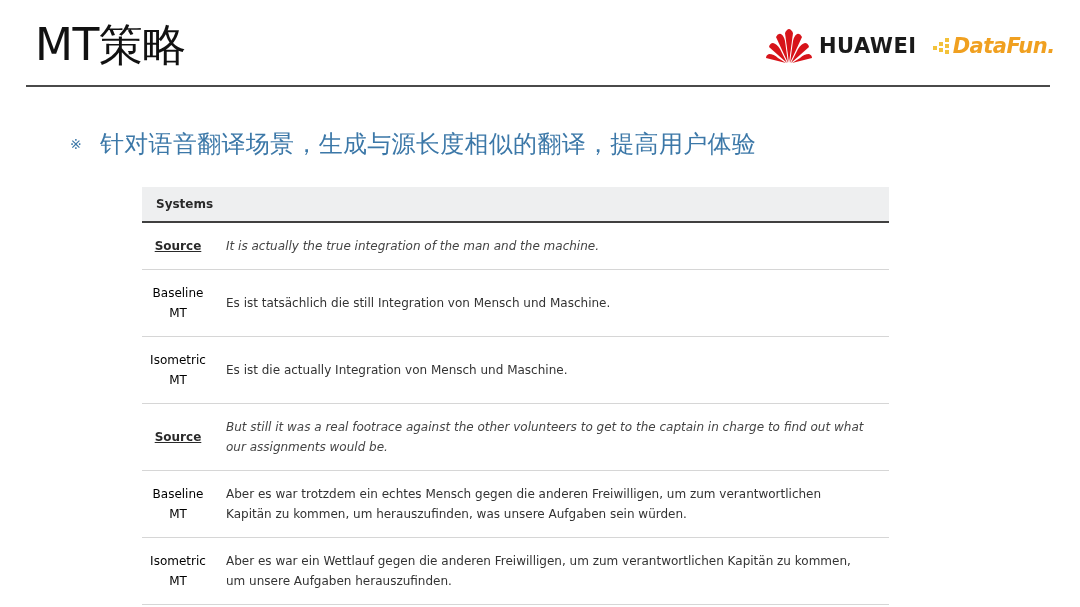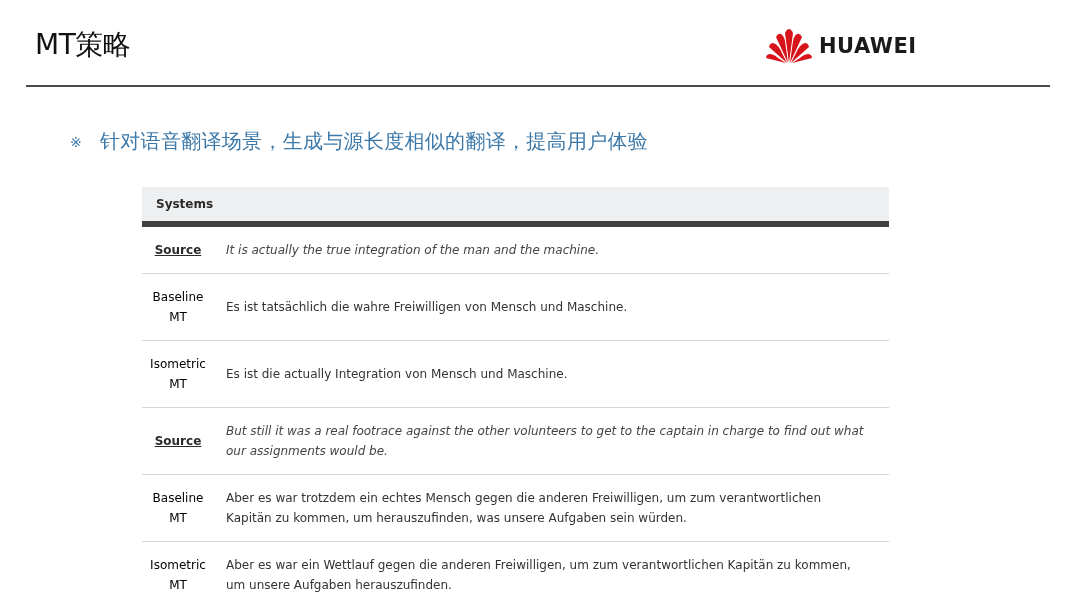--- a/index.html
+++ b/index.html
@@ -12,21 +12,21 @@
       height: 607px;
       position: relative;
       overflow: hidden;
       font-family: "Liberation Sans", "DejaVu Sans", sans-serif;
       color: #222;
     }
     .slide-title {
       position: absolute;
       left: 35px;
       top: 22px;
-      font-size: 28px;
+      font-size: 44px;
       font-family: "DejaVu Sans", sans-serif;
       color: #111;
       letter-spacing: -0.5px;
       line-height: 46px;
     }
     .title-rule {
       position: absolute;
       left: 26px;
       top: 85px;
       width: 1024px;
@@ -82,42 +82,42 @@
       align-items: center;
       color: #3c78a8;
     }
     .bullet-mark {
       font-size: 14px;
       width: 30px;
       color: #3c78a8;
     }
     .bullet-text {
       font-family: "DejaVu Sans", sans-serif;
-      font-size: 20px;
+      font-size: 24px;
       color: #3c78a8;
       letter-spacing: 0.3px;
     }
     .mt-table {
       position: absolute;
       left: 142px;
       top: 187px;
       width: 747px;
       border-collapse: collapse;
       font-family: "DejaVu Sans", sans-serif;
       font-size: 12px;
       color: #333;
     }
     .mt-table th {
       background: #eeeff0;
       text-align: left;
       font-weight: bold;
       font-size: 12px;
       padding: 0 14px;
       height: 34px;
-      border-bottom: 6px solid #404040;
+      border-bottom: 2px solid #404040;
       color: #2a2a2a;
     }
     .mt-table td {
       border-bottom: 1px solid #d6d6d6;
       vertical-align: middle;
     }
     .sys-cell {
       width: 60px;
       text-align: center;
       padding: 0 8px 0 6px;
@@ -154,20 +154,33 @@
         <path d="M23 36 L11 10 Q13 6 16 7 Q19 9 20 14 Z"></path>
         <path d="M25 36 L37 10 Q35 6 32 7 Q29 9 28 14 Z"></path>
         <path d="M22 36 L4 20 Q5 16 8 16 Q12 17 15 22 Z"></path>
         <path d="M26 36 L44 20 Q43 16 40 16 Q36 17 33 22 Z"></path>
         <path d="M21 36 L1 31 Q1 28 4 27 Q9 27 13 31 Z"></path>
         <path d="M27 36 L47 31 Q47 28 44 27 Q39 27 35 31 Z"></path>
       </g>
     </svg>
     <span class="huawei-text">HUAWEI</span>
   </div>
+  <div class="datafun-logo">
+    <svg class="datafun-dots" viewBox="0 0 22 22">
+      <g fill="#f3c23a">
+        <rect x="14" y="3" width="4" height="4"></rect>
+        <rect x="8" y="7" width="4" height="4"></rect>
+        <rect x="14" y="9" width="4" height="4"></rect>
+        <rect x="2" y="11" width="4" height="4"></rect>
+        <rect x="8" y="13" width="4" height="4"></rect>
+        <rect x="14" y="15" width="4" height="4"></rect>
+      </g>
+    </svg>
+    <span class="datafun-text">DataFun.</span>
+  </div>
 </div>
 
 <div class="title-rule"></div>
 
 <div class="bullet-line">
   <span class="bullet-mark">※</span>
   <span class="bullet-text">针对语音翻译场景，生成与源长度相似的翻译，提高用户体验</span>
 </div>
 
 <table class="mt-table">
@@ -179,21 +192,21 @@
   <tbody>
     <tr class="r-src1">
       <td class="sys-cell source">Source</td>
       <td class="text-cell source">It is actually the true integration of the man and the machine.</td>
     </tr>
     <tr class="r-2line">
       <td class="sys-cell">
         <div>Baseline</div>
         <div>MT</div>
       </td>
-      <td class="text-cell">Es ist tatsächlich die wahre Freiwilligen von Mensch und Maschine.</td>
+      <td class="text-cell">Es ist tatsächlich die still Integration von Mensch und Maschine.</td>
     </tr>
     <tr class="r-2line">
       <td class="sys-cell">
         <div>Isometric</div>
         <div>MT</div>
       </td>
       <td class="text-cell">Es ist die actually Integration von Mensch und Maschine.</td>
     </tr>
     <tr class="r-2line">
       <td class="sys-cell source">Source</td>

